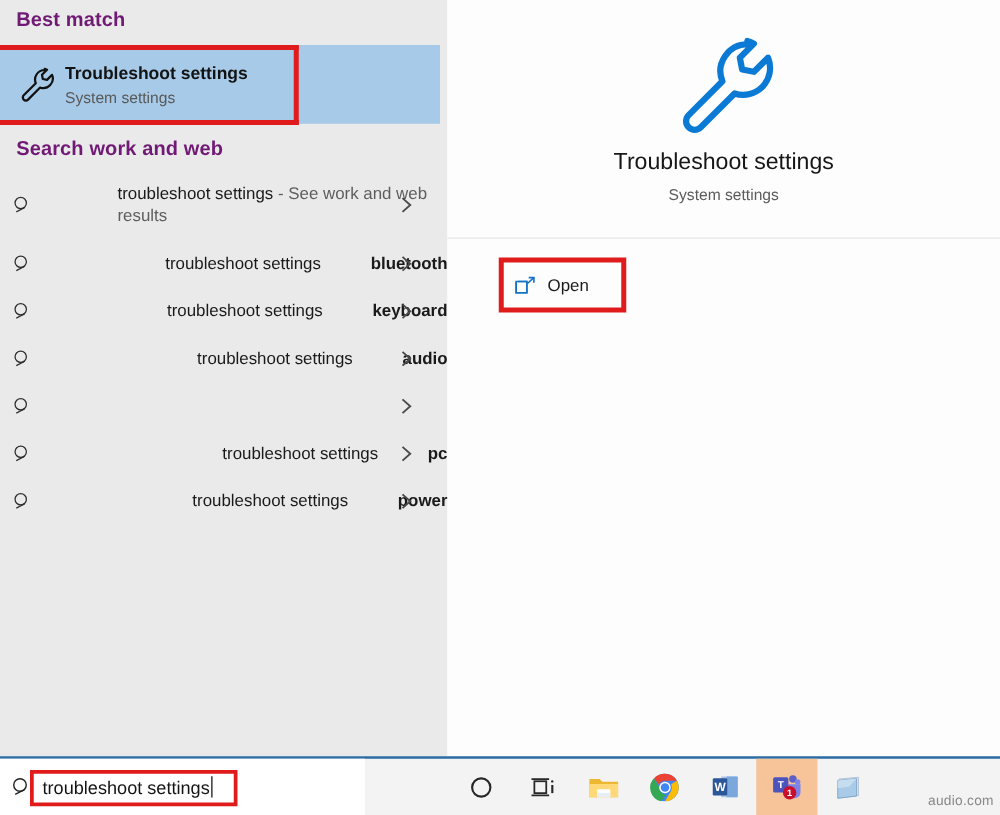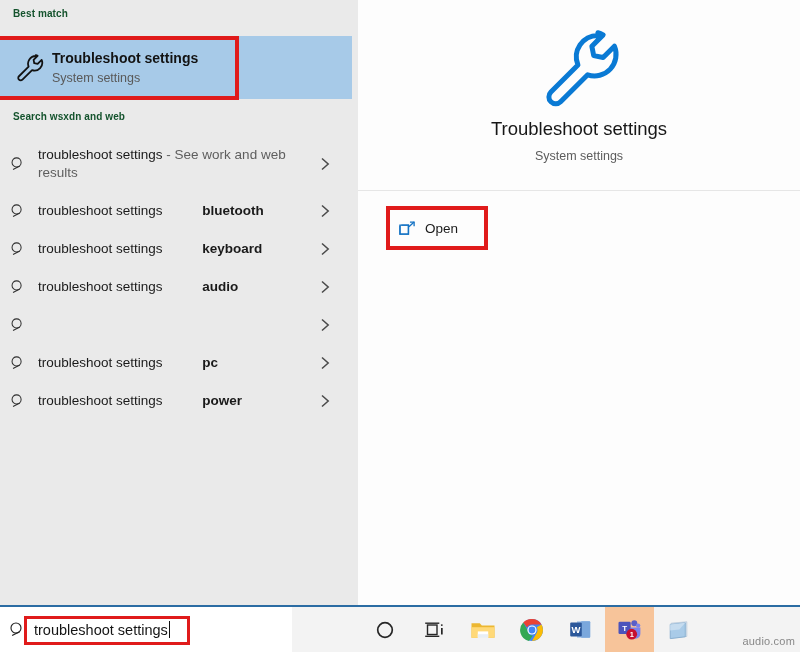--- a/index.html
+++ b/index.html
@@ -24,23 +24,23 @@
     left: 0;
     top: 0;
     width: 358px;
     height: 605px;
     background: #eaeaea;
   }
 
   .section-header {
     position: absolute;
     left: 13px;
-    font-size: 10px;
+    font-size: 16px;
     font-weight: bold;
-    color: #14532d;
+    color: #701a75;
     letter-spacing: 0.1px;
   }
   .section-header.best-match { top: 8px; }
   .section-header.search-web { top: 111px; }
 
   
   .best-match-row {
     position: absolute;
     left: 0;
     top: 36px;
@@ -102,20 +102,21 @@
     top: 136px;
     width: 358px;
   }
 
   .result-row {
     position: relative;
     height: 38px;
     display: flex;
     align-items: center;
     padding-left: 4px;
+    justify-content: space-between;
   }
   .result-row.tall { height: 56px; align-items: center; }
 
   .magnifier {
     width: 28px;
     min-width: 28px;
     display: flex;
     align-items: center;
     justify-content: center;
   }
@@ -207,21 +208,21 @@
     justify-content: center;
   }
 
   .open-label {
     font-size: 13.5px;
     color: #1b1b1b;
   }
 
   .open-wrap {
     position: absolute;
-    left: 2px;
+    left: 15px;
     top: 195px;
     width: 200px;
     height: 70px;
   }
 
   .red-box-open {
     position: absolute;
     left: 26px;
     top: 11px;
     width: 102px;
@@ -331,21 +332,21 @@
           </svg>
         </div>
         <div class="bm-text">
           <div class="bm-title">Troubleshoot settings</div>
           <div class="bm-sub">System settings</div>
         </div>
       </div>
     </div>
     <div class="red-box-bestmatch"></div>
 
-    <div class="section-header search-web">Search wsxdn and web</div>
+    <div class="section-header search-web">Search work and web</div>
 
     <div class="result-list" id="result-list">
         <div class="result-row tall">
           <div class="magnifier">
             <svg width="16" height="16" viewBox="0 0 18 18">
               <circle cx="7.4" cy="7.2" r="5.1" fill="none" stroke="#2e2e2e" stroke-width="1.15"></circle>
               <line x1="3.4" y1="15.2" x2="11.1" y2="11.2" stroke="#2e2e2e" stroke-width="1.15"></line>
             </svg>
           </div>
           <div class="result-label">troubleshoot settings<span class="muted"> - See work and web results</span></div>

